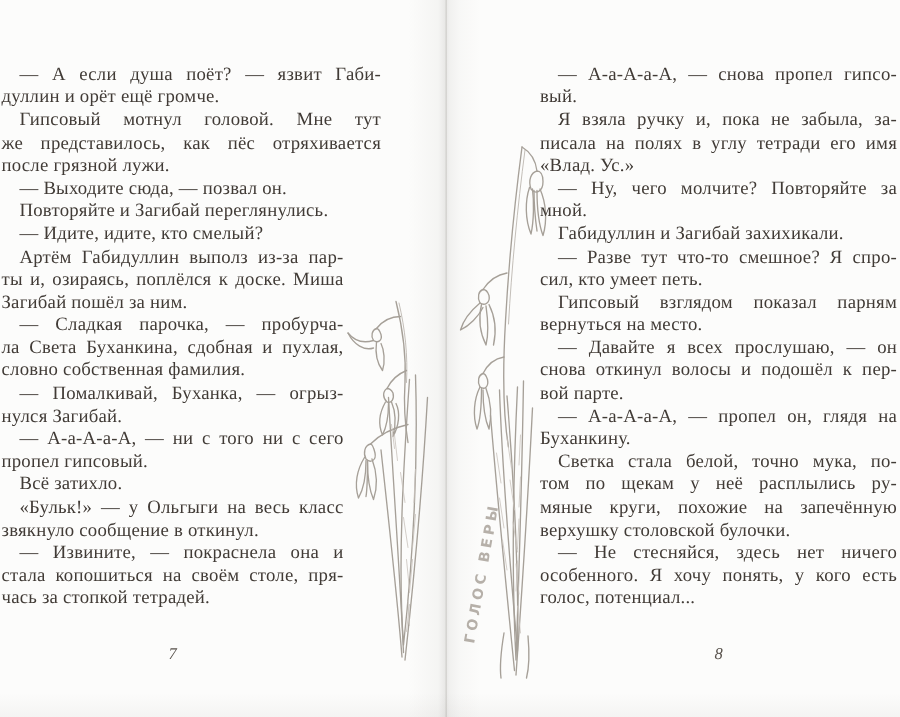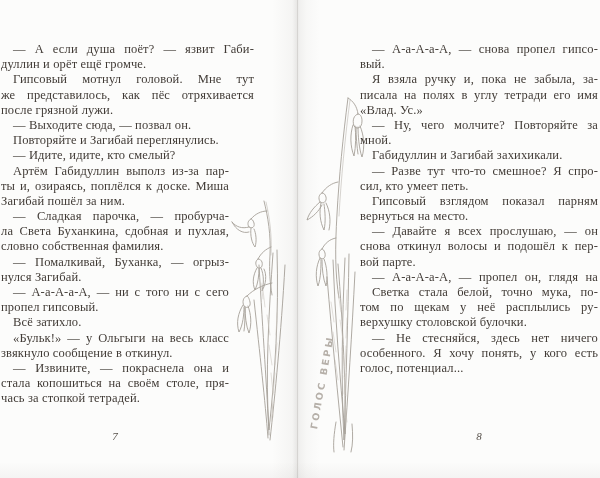--- a/index.html
+++ b/index.html
@@ -182,22 +182,24 @@
         <div class="line last">мной.</div>
         <div class="line last ind">Габидуллин и Загибай захихикали.</div>
         <div class="line ind">— Разве тут что-то смешное? Я спро-</div>
         <div class="line last">сил, кто умеет петь.</div>
         <div class="line ind">Гипсовый взглядом показал парням</div>
         <div class="line last">вернуться на место.</div>
         <div class="line ind">— Давайте я всех прослушаю, — он</div>
         <div class="line">снова откинул волосы и подошёл к пер-</div>
         <div class="line last">вой парте.</div>
         <div class="line ind">— А-а-А-а-А, — пропел он, глядя на</div>
+        <div class="line last">Буханкину.</div>
         <div class="line ind">Светка стала белой, точно мука, по-</div>
         <div class="line">том по щекам у неё расплылись ру-</div>
+        <div class="line">мяные круги, похожие на запечённую</div>
         <div class="line last">верхушку столовской булочки.</div>
         <div class="line ind">— Не стесняйся, здесь нет ничего</div>
         <div class="line">особенного. Я хочу понять, у кого есть</div>
         <div class="line last">голос, потенциал...</div>
       </div>
 
     <div class="pagenum pagenum-right">8</div>
   </div>
 
   <div class="gutter"></div>

